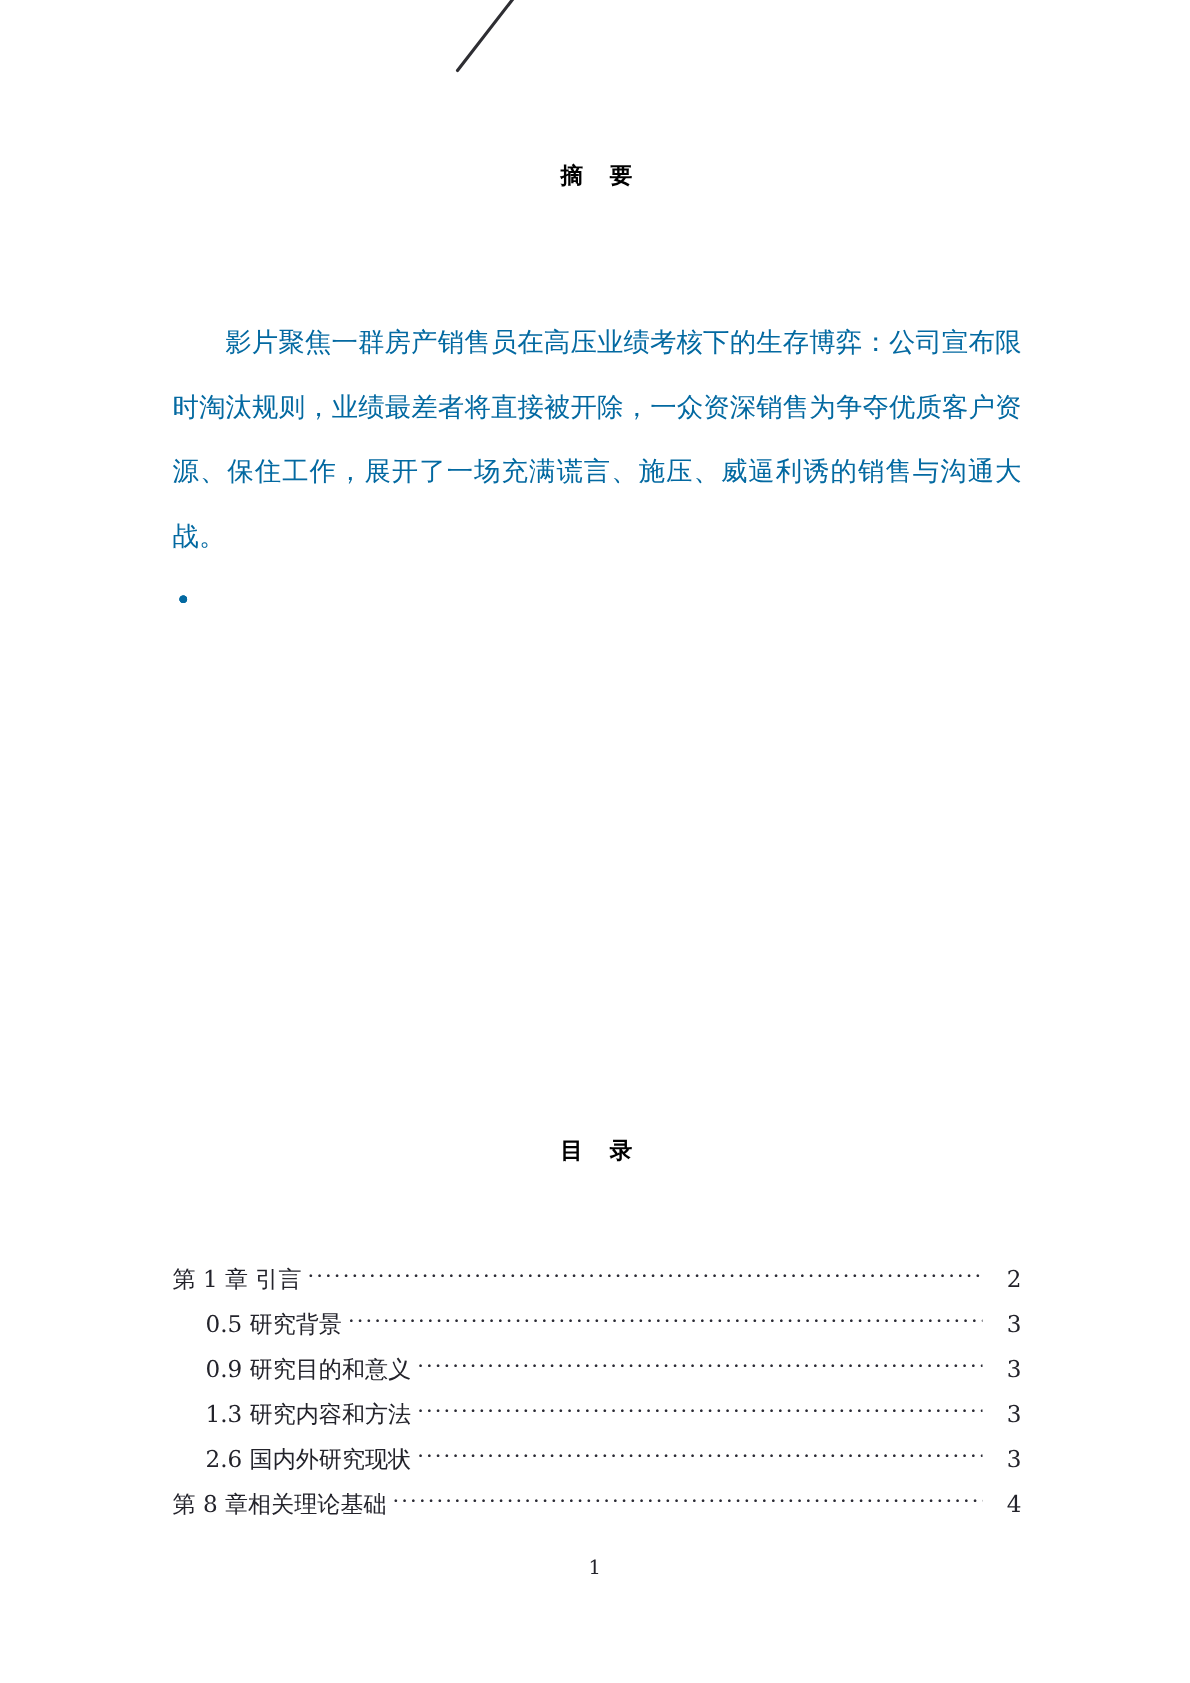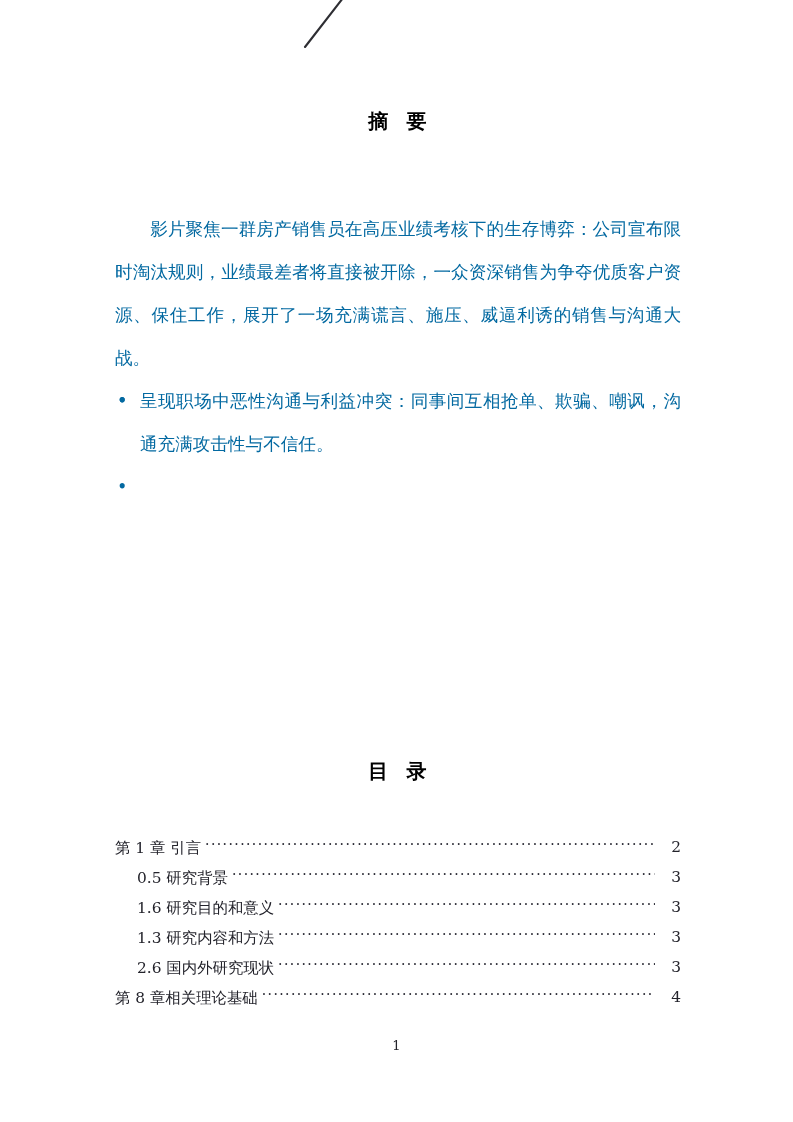--- a/index.html
+++ b/index.html
@@ -37,21 +37,21 @@
   .content {
     position: absolute;
     left: 115px;
     top: 0;
     width: 566px;
   }
 
   .section-title {
     text-align: center;
     font-weight: bold;
-    font-size: 20px;
+    font-size: 15px;
     letter-spacing: 0.06em;
     color: #000000;
   }
   .section-title .sp { display: inline-block; width: 17px; }
 
   
   #abstract-title { position: absolute; top: 108px; left: 0; width: 566px; }
 
   .abstract-body {
     position: absolute;
@@ -95,21 +95,21 @@
   .toc {
     position: absolute;
     top: 838px;
     left: 0;
     width: 566px;
     font-size: 15.4px;
     color: #23232b;
   }
   .toc-row {
     display: flex;
-    align-items: flex-start;
+    align-items: center;
     height: 30px;
     white-space: nowrap;
   }
   .toc-label { flex: 0 0 auto; }
   .toc-leader {
     flex: 1 1 auto;
     overflow: hidden;
     white-space: nowrap;
     margin: 0 4px;
     font-size: 14px;
@@ -154,21 +154,20 @@
 
     <div class="abstract-body">
       <p class="abstract-para">影片聚焦一群房产销售员在高压业绩考核下的生存博弈：公司宣布限时淘汰规则，业绩最差者将直接被开除，一众资深销售为争夺优质客户资源、保住工作，展开了一场充满谎言、施压、威逼利诱的销售与沟通大战。</p>
 
       <ul class="bullet-list">
         <li class="bullet-item">
           <span class="bullet-dot">•</span>
         </li>
         <li class="bullet-item">
           <span class="bullet-dot">•</span>
-          <span>呈现职场中恶性沟通与利益冲突：同事间互相抢单、欺骗、嘲讽，沟通充满攻击性与不信任。</span>
         </li>
         <li class="bullet-item">
           <span class="bullet-dot">•</span>
         </li>
       </ul>
     </div>
 
     <div class="section-title" id="toc-title">
       <span>目</span><span class="sp"></span><span>录</span>
     </div>
@@ -181,21 +180,21 @@
         <span class="toc-page">2</span>
       </div>
 
       <div class="toc-row lvl-2">
         <span class="toc-label">0.5  研究背景</span>
         <span class="toc-leader">··································································································</span>
         <span class="toc-page">3</span>
       </div>
 
       <div class="toc-row lvl-2">
-        <span class="toc-label">1.6   研究目的和意义</span>
+        <span class="toc-label">0.9   研究目的和意义</span>
         <span class="toc-leader">··································································································</span>
         <span class="toc-page">3</span>
       </div>
 
       <div class="toc-row lvl-2">
         <span class="toc-label">1.3 研究内容和方法</span>
         <span class="toc-leader">··································································································</span>
         <span class="toc-page">3</span>
       </div>
 

